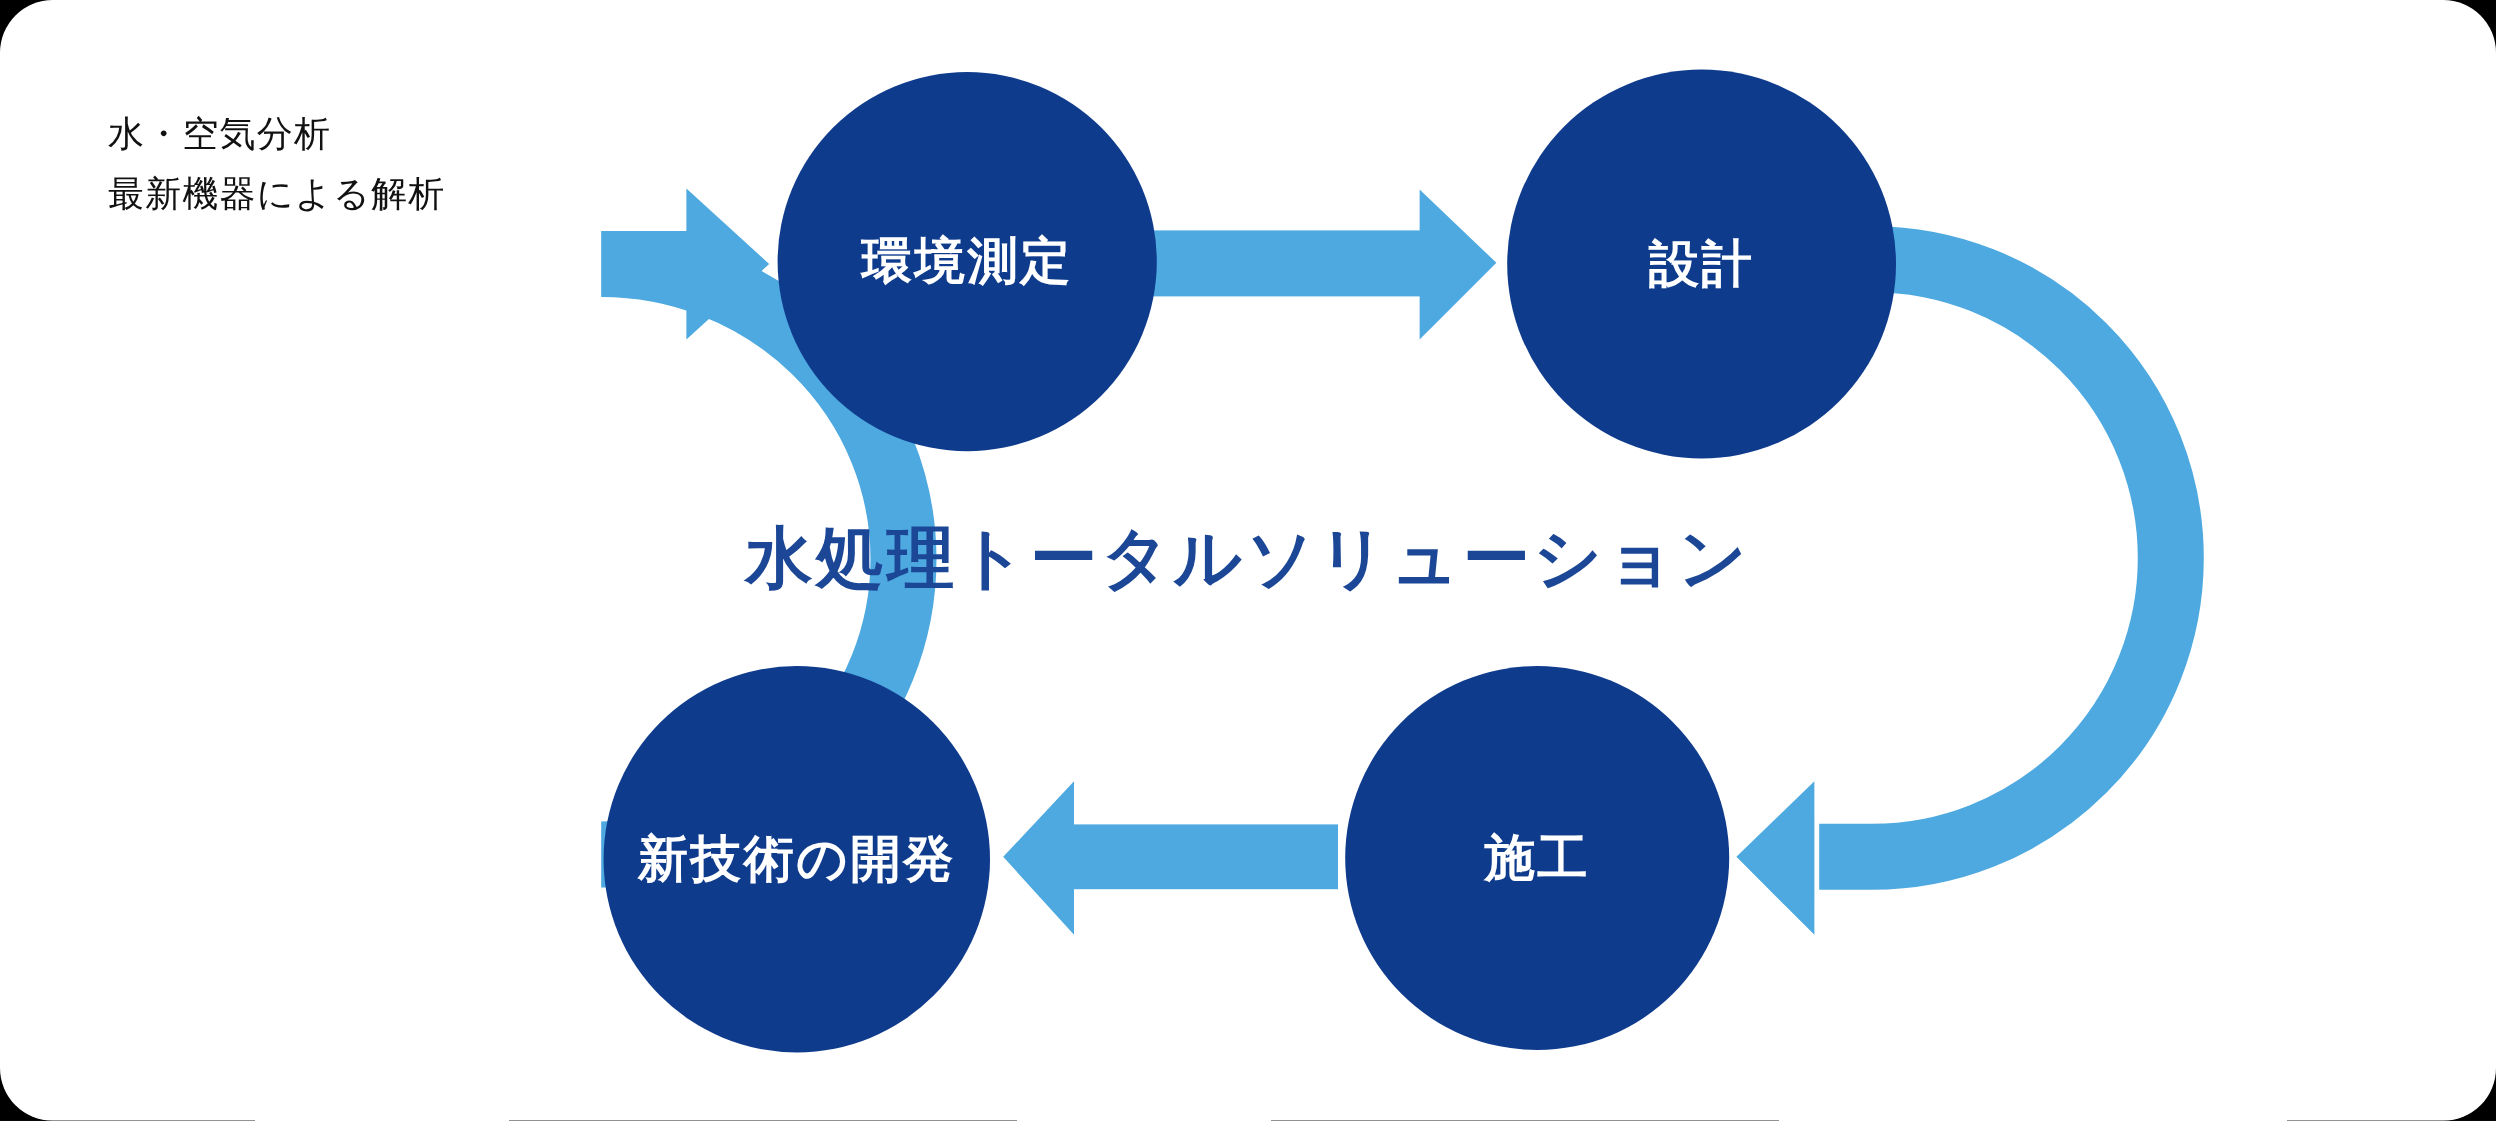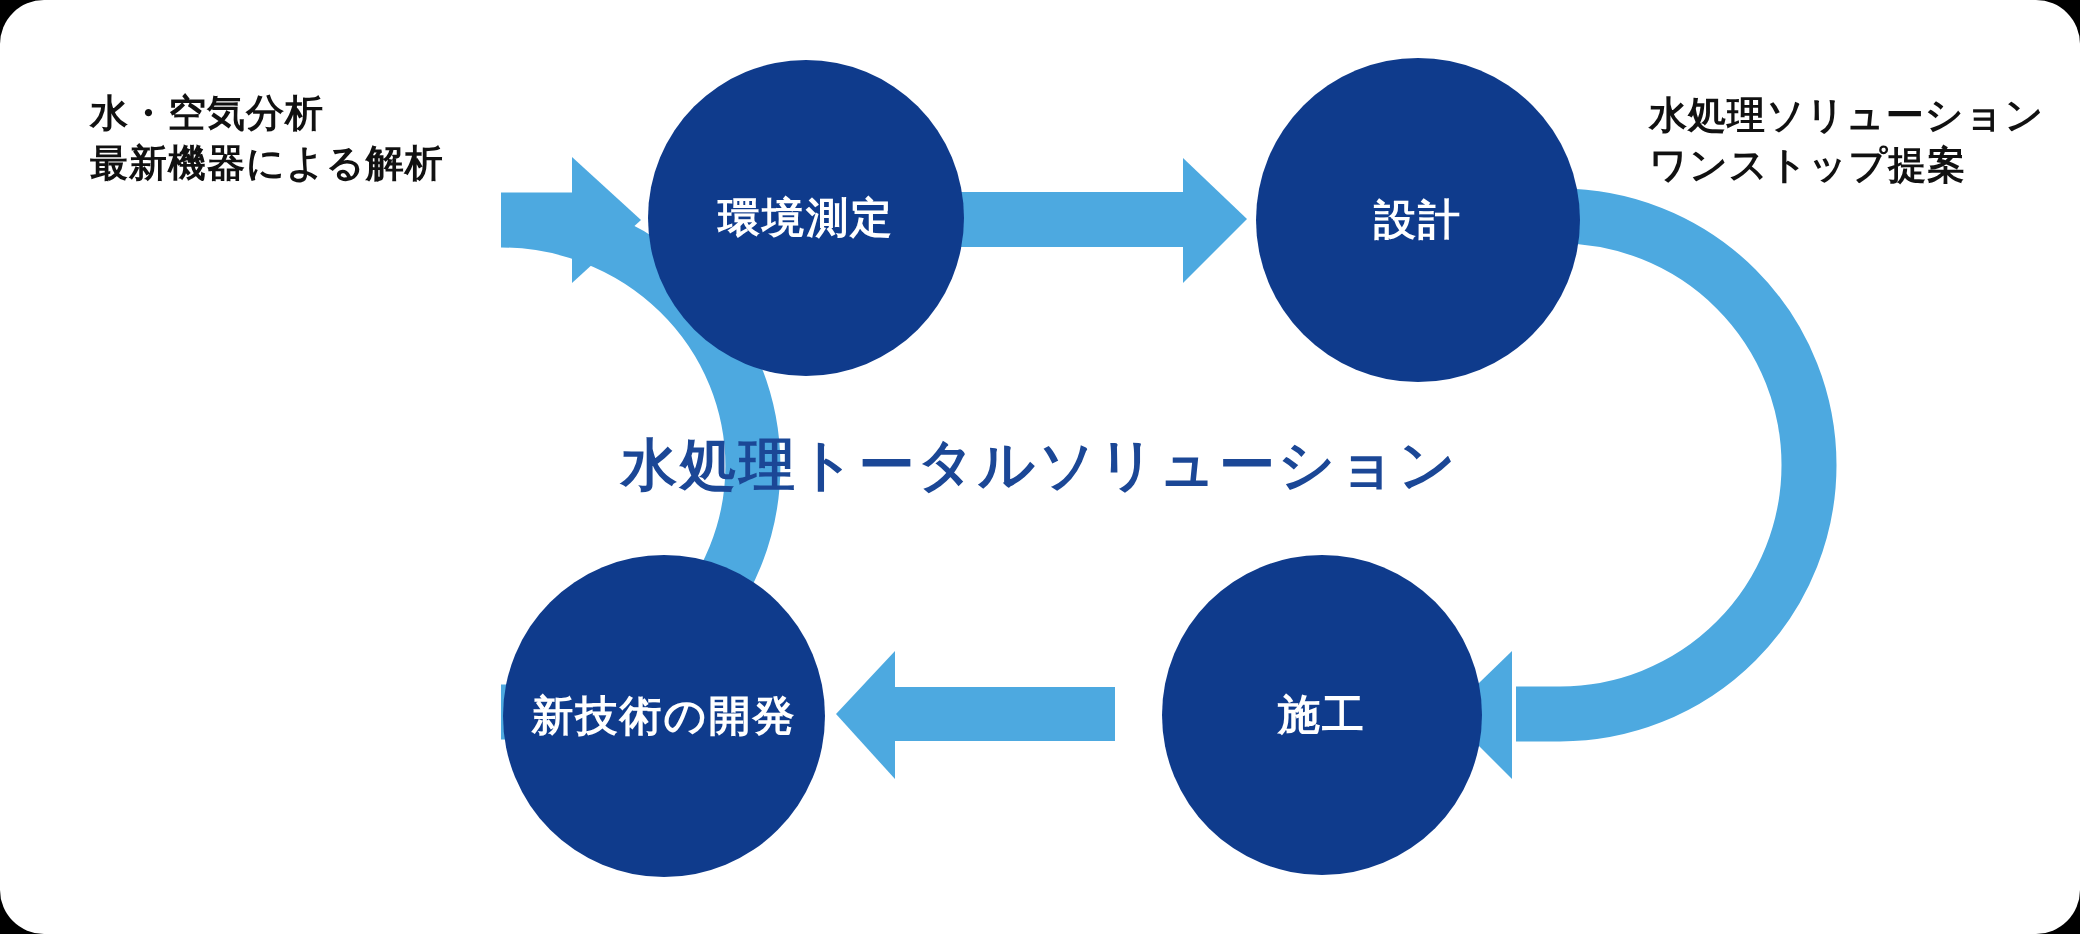--- a/index.html
+++ b/index.html
@@ -34,41 +34,41 @@
   }
   .step-circle .step-label {
     color: #ffffff;
     font-weight: 700;
     font-size: 42px;
     letter-spacing: 2px;
     white-space: nowrap;
   }
   .circle-1 { left: 648px;  top: 60px;  width: 316px; height: 316px; }
   .circle-2 { left: 1256px; top: 58px;  width: 324px; height: 324px; }
-  .circle-3 { left: 1162px; top: 555px; width: 320px; height: 320px; font-family: Liberation Mono, monospace; }
+  .circle-3 { left: 1121px; top: 555px; width: 320px; height: 320px; font-family: Liberation Mono, monospace; }
   .circle-4 { left: 503px;  top: 555px; width: 322px; height: 322px; }
   .diagram-title {
     position: absolute;
     z-index: 3;
     left: 0;
     right: 0;
     top: 428px;
     text-align: center;
     color: #1b4796;
     font-weight: 700;
     font-size: 56px;
     letter-spacing: 3px;
     white-space: nowrap;
   }
   .annotation {
     position: absolute;
     z-index: 3;
     color: #111111;
-    font-weight: 700;
-    font-size: 38px;
+    font-weight: 400;
+    font-size: 30px;
     line-height: 50px;
     letter-spacing: 1px;
     white-space: nowrap;
   }
   .annotation-top-left     { left: 90px;   top: 88px;  }
   .annotation-top-right    { left: 1649px; top: 90px;  }
   .annotation-bottom-left  { left: 192px;  top: 754px; }
   .annotation-bottom-right { left: 1649px; top: 753px; }
 </style>
 </head>
@@ -104,20 +104,16 @@
     <span class="step-label">新技術の開発</span>
   </div>
 
   <div class="diagram-title">水処理トータルソリューション</div>
 
   <div class="annotation annotation-top-left">
     <div>水・空気分析</div>
     <div>最新機器による解析</div>
   </div>
 
-  <div class="annotation annotation-top-right">
-    <div>水処理ソリューション</div>
-    <div>ワンストップ提案</div>
-  </div>
 
 
 
 </div>
 
 </body></html>

